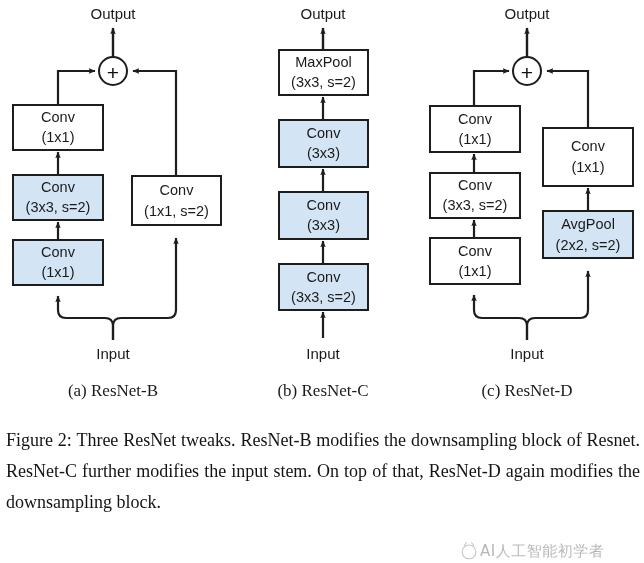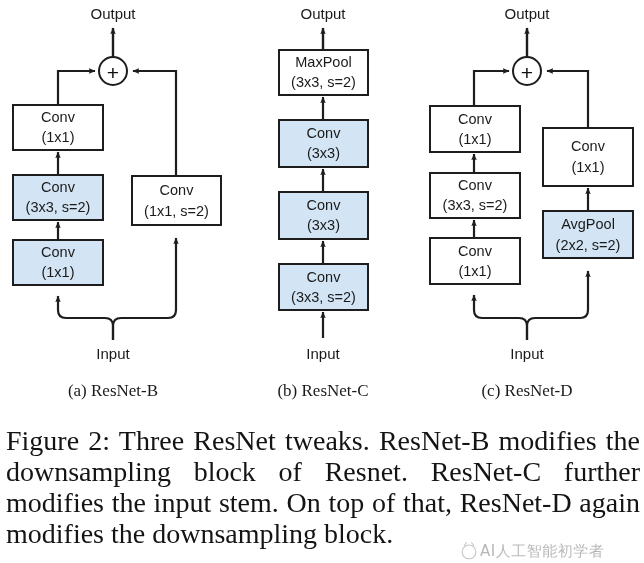--- a/index.html
+++ b/index.html
@@ -50,21 +50,21 @@
     fill: #111111;
     text-anchor: middle;
     dominant-baseline: central;
   }
   #caption {
     position: absolute;
     left: 6px;
     top: 425px;
     width: 634px;
     font-family: "Liberation Serif", serif;
-    font-size: 28px;
+    font-size: 18px;
     line-height: 31px;
     color: #141414;
     text-align: justify;
     text-justify: inter-word;
   }
   #watermark {
     position: absolute;
     left: 458px;
     top: 534px;
     width: 180px;

